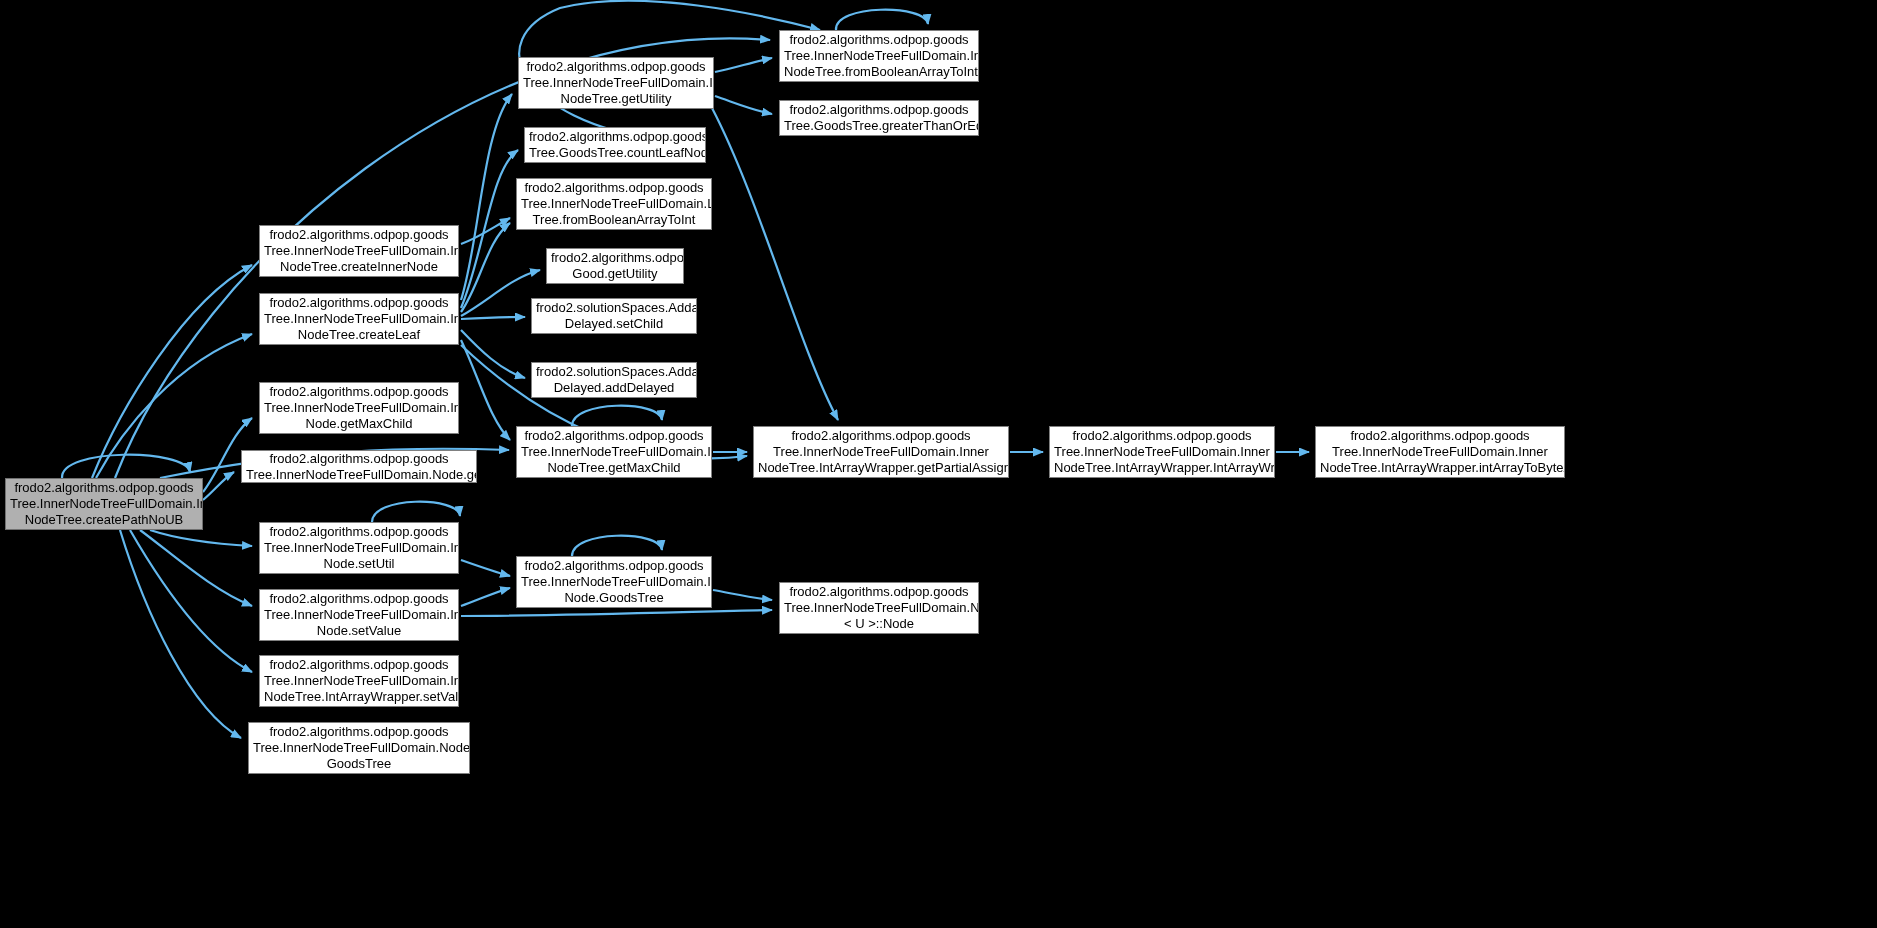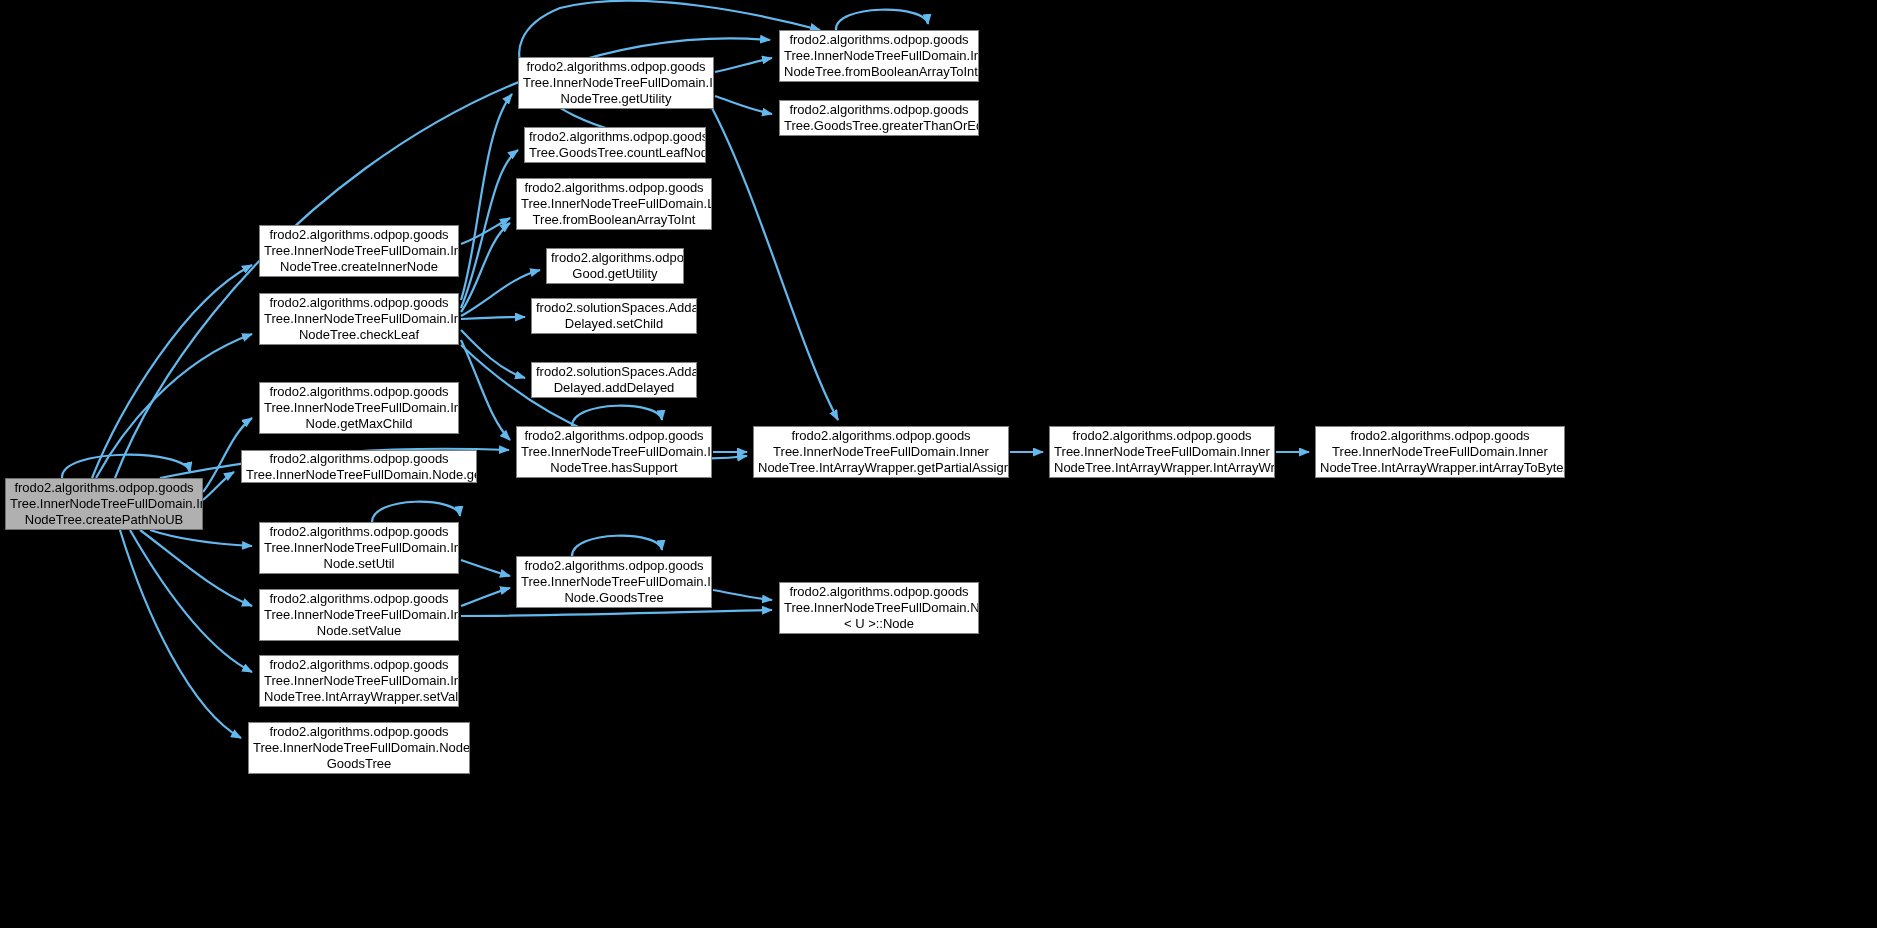--- a/index.html
+++ b/index.html
@@ -120,21 +120,21 @@
         <span class="line">NodeTree.createPathNoUB</span>
       </div>
       <div class="node" style="left: 259px; top: 225px; width: 200px; height: 52px;">
         <span class="line">frodo2.algorithms.odpop.goods</span>
         <span class="line">Tree.InnerNodeTreeFullDomain.Inner</span>
         <span class="line">NodeTree.createInnerNode</span>
       </div>
       <div class="node" style="left: 259px; top: 293px; width: 200px; height: 52px;">
         <span class="line">frodo2.algorithms.odpop.goods</span>
         <span class="line">Tree.InnerNodeTreeFullDomain.Inner</span>
-        <span class="line">NodeTree.checkLeaf</span>
+        <span class="line">NodeTree.createLeaf</span>
       </div>
       <div class="node" style="left: 259px; top: 382px; width: 200px; height: 52px;">
         <span class="line">frodo2.algorithms.odpop.goods</span>
         <span class="line">Tree.InnerNodeTreeFullDomain.Inner</span>
         <span class="line">Node.getMaxChild</span>
       </div>
       <div class="node" style="left: 241px; top: 450px; width: 236px; height: 33px;">
         <span class="line">frodo2.algorithms.odpop.goods</span>
         <span class="line">Tree.InnerNodeTreeFullDomain.Node.getUtil</span>
       </div>
@@ -180,21 +180,21 @@
         <span class="line">frodo2.solutionSpaces.Addable</span>
         <span class="line">Delayed.setChild</span>
       </div>
       <div class="node" style="left: 531px; top: 362px; width: 166px; height: 36px;">
         <span class="line">frodo2.solutionSpaces.Addable</span>
         <span class="line">Delayed.addDelayed</span>
       </div>
       <div class="node" style="left: 516px; top: 426px; width: 196px; height: 52px;">
         <span class="line">frodo2.algorithms.odpop.goods</span>
         <span class="line">Tree.InnerNodeTreeFullDomain.Inner</span>
-        <span class="line">NodeTree.hasSupport</span>
+        <span class="line">NodeTree.getMaxChild</span>
       </div>
       <div class="node" style="left: 516px; top: 556px; width: 196px; height: 52px;">
         <span class="line">frodo2.algorithms.odpop.goods</span>
         <span class="line">Tree.InnerNodeTreeFullDomain.Inner</span>
         <span class="line">Node.GoodsTree</span>
       </div>
       <div class="node" style="left: 779px; top: 30px; width: 200px; height: 52px;">
         <span class="line">frodo2.algorithms.odpop.goods</span>
         <span class="line">Tree.InnerNodeTreeFullDomain.Inner</span>
         <span class="line">NodeTree.fromBooleanArrayToInt</span>

